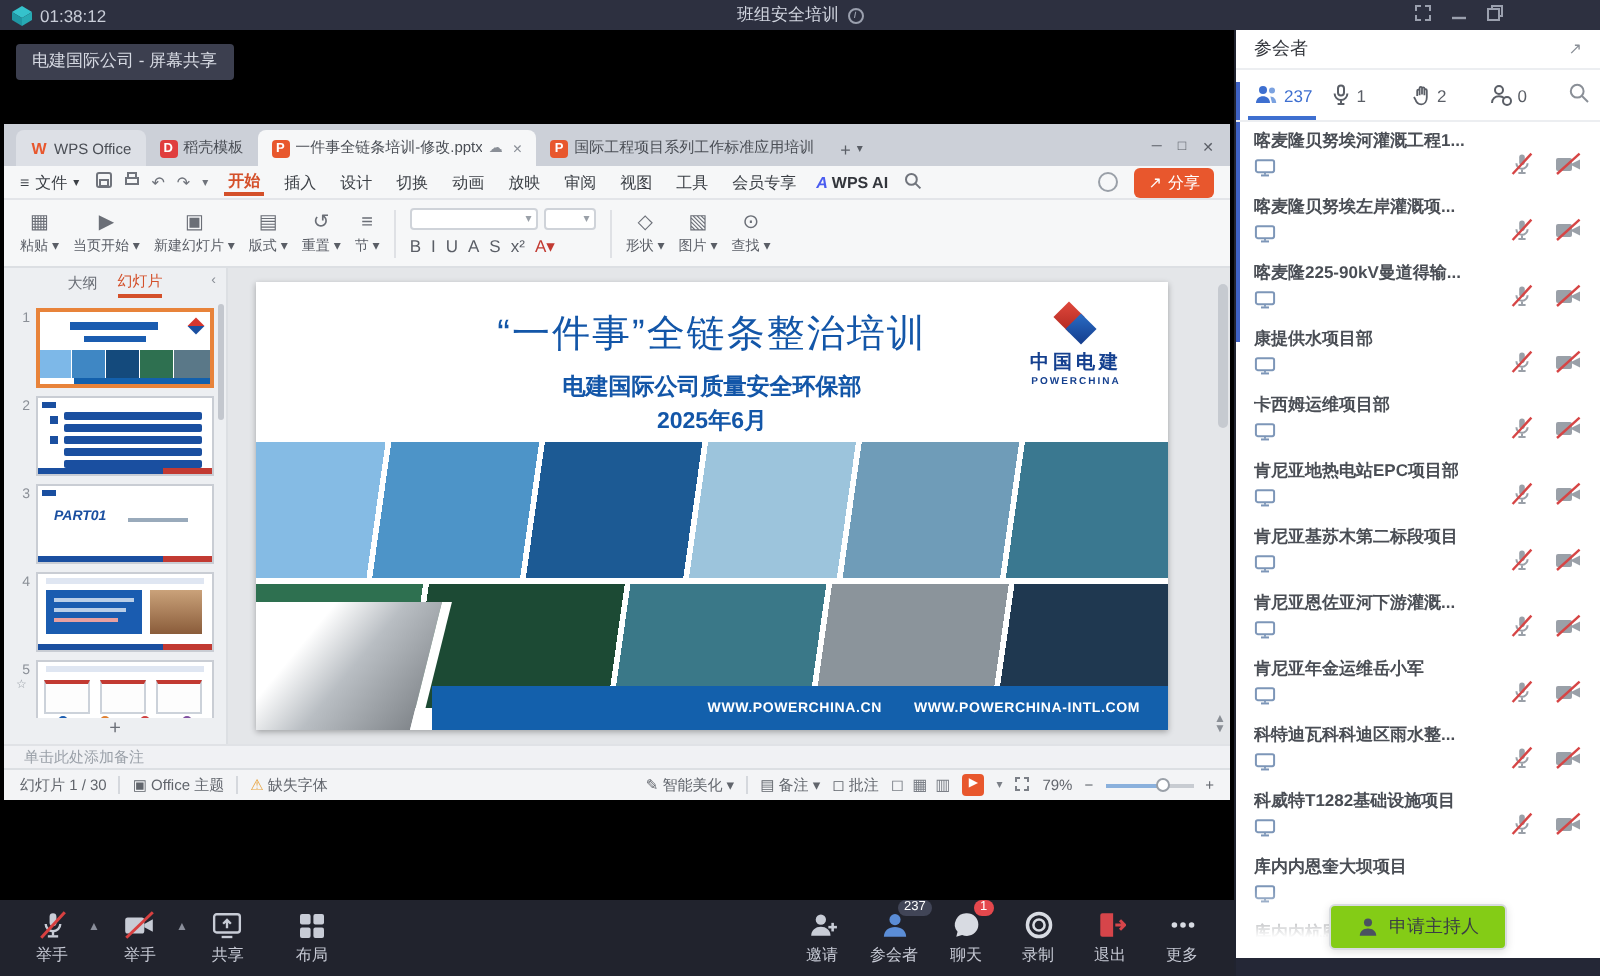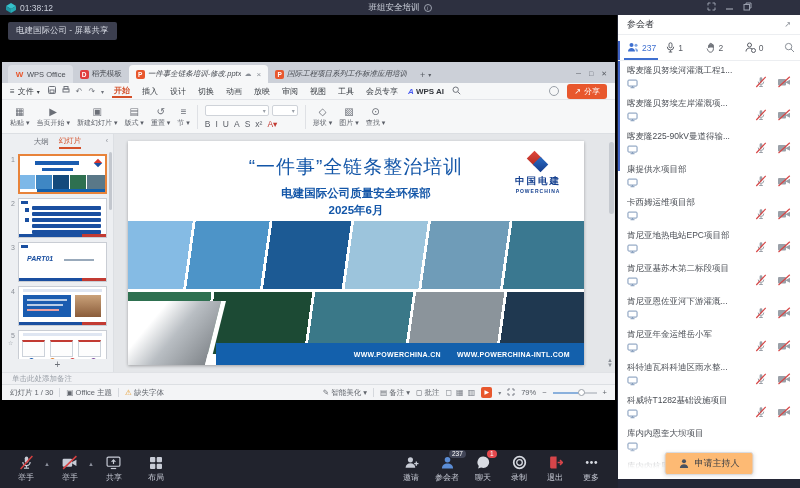--- a/index.html
+++ b/index.html
@@ -24,21 +24,21 @@
   
   .wps { position:absolute; left:2px; top:47px; width:613px; height:338px; background:#f6f7f8; display:flex; flex-direction:column; font-size:8px; color:#3c4046; }
   .wps-tabbar { height:21px; background:#ccd0d8; display:flex; align-items:flex-end; padding-left:6px; flex:none; }
   .wtab { height:18px; display:flex; align-items:center; gap:3px; padding:0 7px; font-size:7.5px; color:#4a4e55; border-radius:4px 4px 0 0; max-width:150px; white-space:nowrap; }
   .wtab.home { background:#dde0e6; }
   .wtab.active { background:#f6f7f8; }
   .wtab .tico { width:9px; height:9px; border-radius:2px; color:#fff; font-size:6.5px; line-height:9px; text-align:center; font-weight:bold; flex:none; }
   .tico.w { background:transparent; color:#e8572d; font-size:8px; }
   .tico.d { background:#e03e3e; }
   .tico.p { background:#e8572d; }
-  .wtab .ellip { overflow:hidden; text-overflow:ellipsis;font-style:italic; }
+  .wtab .ellip { overflow:hidden; text-overflow:ellipsis; }
   .wtab .cloud { color:#8a8f97; font-size:7px; }
   .wtab .close { color:#8a8f97; font-size:8px; margin-left:2px; }
   .wtab-plus { color:#5a5e66; font-size:9px; margin:0 0 3px 6px; }
   .wtab-caret { color:#5a5e66; font-size:6px; margin:0 0 5px 3px; }
   .wps-winctrl { margin-left:auto; margin-bottom:5px; margin-right:8px; display:flex; gap:8px; color:#5a5e66; font-size:7px; }
 
   .wps-menubar { height:17px; background:#f6f7f8; border-bottom:1px solid #e3e5e9; display:flex; align-items:center; padding:0 8px; gap:8px; flex:none; }
   .m-file { display:flex; gap:3px; align-items:center; color:#3c4046; font-size:8px; }
   .m-qicons { display:flex; gap:6px; align-items:center; color:#70747c; font-size:8px; }
   .menu-item { font-size:8px; color:#3c4046; padding:0 2px; }
@@ -143,25 +143,25 @@
   .pn-title { font-size:9px; color:#33363c; }
   .pn-pop { margin-left:auto; color:#8a8f97; font-size:8px; }
   .pn-tabs { height:26px; display:flex; align-items:center; padding:0 9px; gap:0; border-bottom:1px solid #eceef1; position:relative; }
   .pn-tab { display:flex; align-items:center; gap:3px; font-size:8.5px; color:#5a5e66; width:44px; }
   .pn-tab.on { color:#3e6fd0; }
   .pn-underline { position:absolute; left:6px; bottom:0; width:34px; height:2px; background:#3e6fd0; }
   .pn-search { margin-left:auto; margin-right:-4px; }
   .plist { position:absolute; top:47px; left:0; right:0; bottom:9px; overflow:hidden; }
   .p-row { height:33px; padding:3px 9px 0 9px; display:flex; }
   .p-main { min-width:0; }
-  .p-name { font-size:8.5px; color:#4a4e55; white-space:nowrap; max-width:128px; overflow:hidden; }
+  .p-name { font-size:8.5px; color:#4a4e55; white-space:nowrap; max-width:128px; overflow:hidden;font-weight:bold; }
   .p-mon { margin-top:2px; display:block; }
   .p-icons { margin-left:auto; display:flex; gap:10px; align-items:center; padding-top:4px; flex:none; }
   .pn-fade { position:absolute; left:0; right:0; bottom:9px; height:34px; background:linear-gradient(180deg,rgba(255,255,255,0),#fff 70%); }
-  .apply-host { position:absolute; bottom:13px; left:50%; transform:translateX(-50%); background:#fdba74; border:1px solid #d8dbe0; border-radius:3px; box-shadow:0 1px 4px rgba(0,0,0,.12); padding:4px 13px; display:flex; align-items:center; gap:5px; font-size:9px; color:#3a3e45; white-space:nowrap; }
+  .apply-host { position:absolute; bottom:13px; left:50%; transform:translateX(-50%); background:#84cc16; border:1px solid #d8dbe0; border-radius:3px; box-shadow:0 1px 4px rgba(0,0,0,.12); padding:4px 13px; display:flex; align-items:center; gap:5px; font-size:9px; color:#3a3e45; white-space:nowrap; }
   .pn-footer { position:absolute; bottom:0; left:0; right:0; height:9px; background:#242736; }
 </style>
 </head>
 <body>
 
 <div class="app">
 
   <div class="topbar">
     <span class="tb-logo">
       <svg width="10" height="10" viewBox="0 0 10 10">

